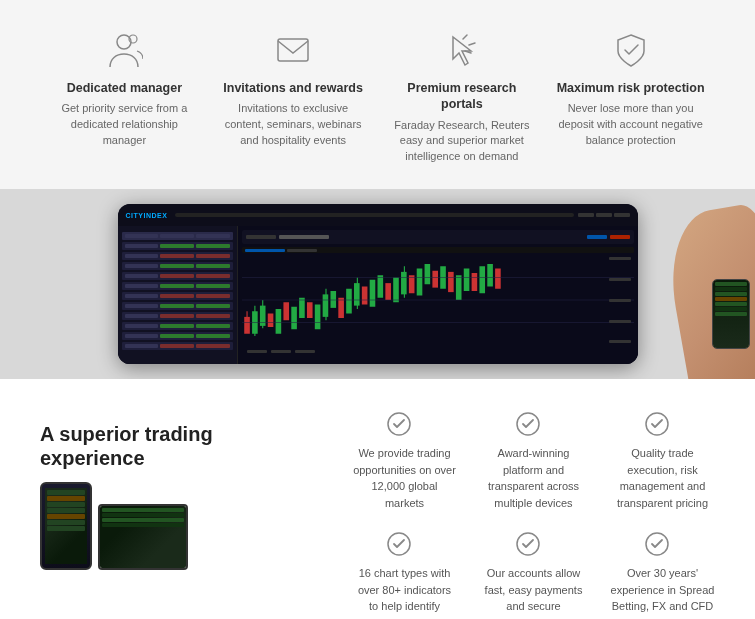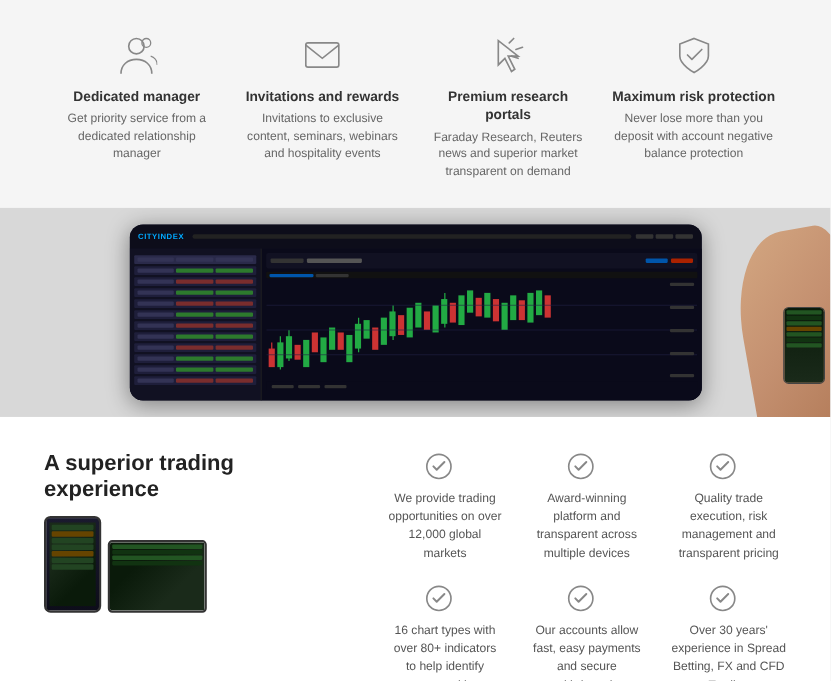--- a/index.html
+++ b/index.html
@@ -187,20 +187,21 @@
     }
     .trading-left {
       flex: 0 0 260px;
     }
     .trading-title {
       font-size: 20px;
       font-weight: 700;
       color: #222;
       margin-bottom: 12px;
       line-height: 1.2;
+      margin-top: 13px;
     }
     .trading-desc {
       font-size: 12.5px;
       color: #555;
       line-height: 1.55;
       margin-bottom: 18px;
     }
     .device-images {
       display: flex;
       gap: 6px;
@@ -320,21 +321,21 @@
     </div>
 
     <div class="feature-item">
       <div class="feature-icon">
         <svg viewBox="0 0 38 38">
           <path d="M10 6 L10 28 L16 22 L22 34 L25 32 L19 20 L28 20 Z" stroke="#888" stroke-width="1.5" fill="none"></path>
           <path d="M20 8 L24 4 M26 14 L32 12 M22 20 L28 22" stroke="#888" stroke-width="1.5" stroke-linecap="round"></path>
         </svg>
       </div>
       <div class="feature-title">Premium research portals</div>
-      <div class="feature-desc">Faraday Research, Reuters news and superior market transparent on demand</div>
+      <div class="feature-desc">Faraday Research, Reuters easy and superior market intelligence on demand</div>
     </div>
 
     <div class="feature-item">
       <div class="feature-icon">
         <svg viewBox="0 0 38 38">
           <path d="M19 4 L32 9 L32 20 C32 28 19 35 19 35 C19 35 6 28 6 20 L6 9 Z" stroke="#888" stroke-width="1.5" fill="none"></path>
           <path d="M13 19 L17 23 L26 14" stroke="#888" stroke-width="1.5" stroke-linecap="round" stroke-linejoin="round"></path>
         </svg>
       </div>
       <div class="feature-title">Maximum risk protection</div>

